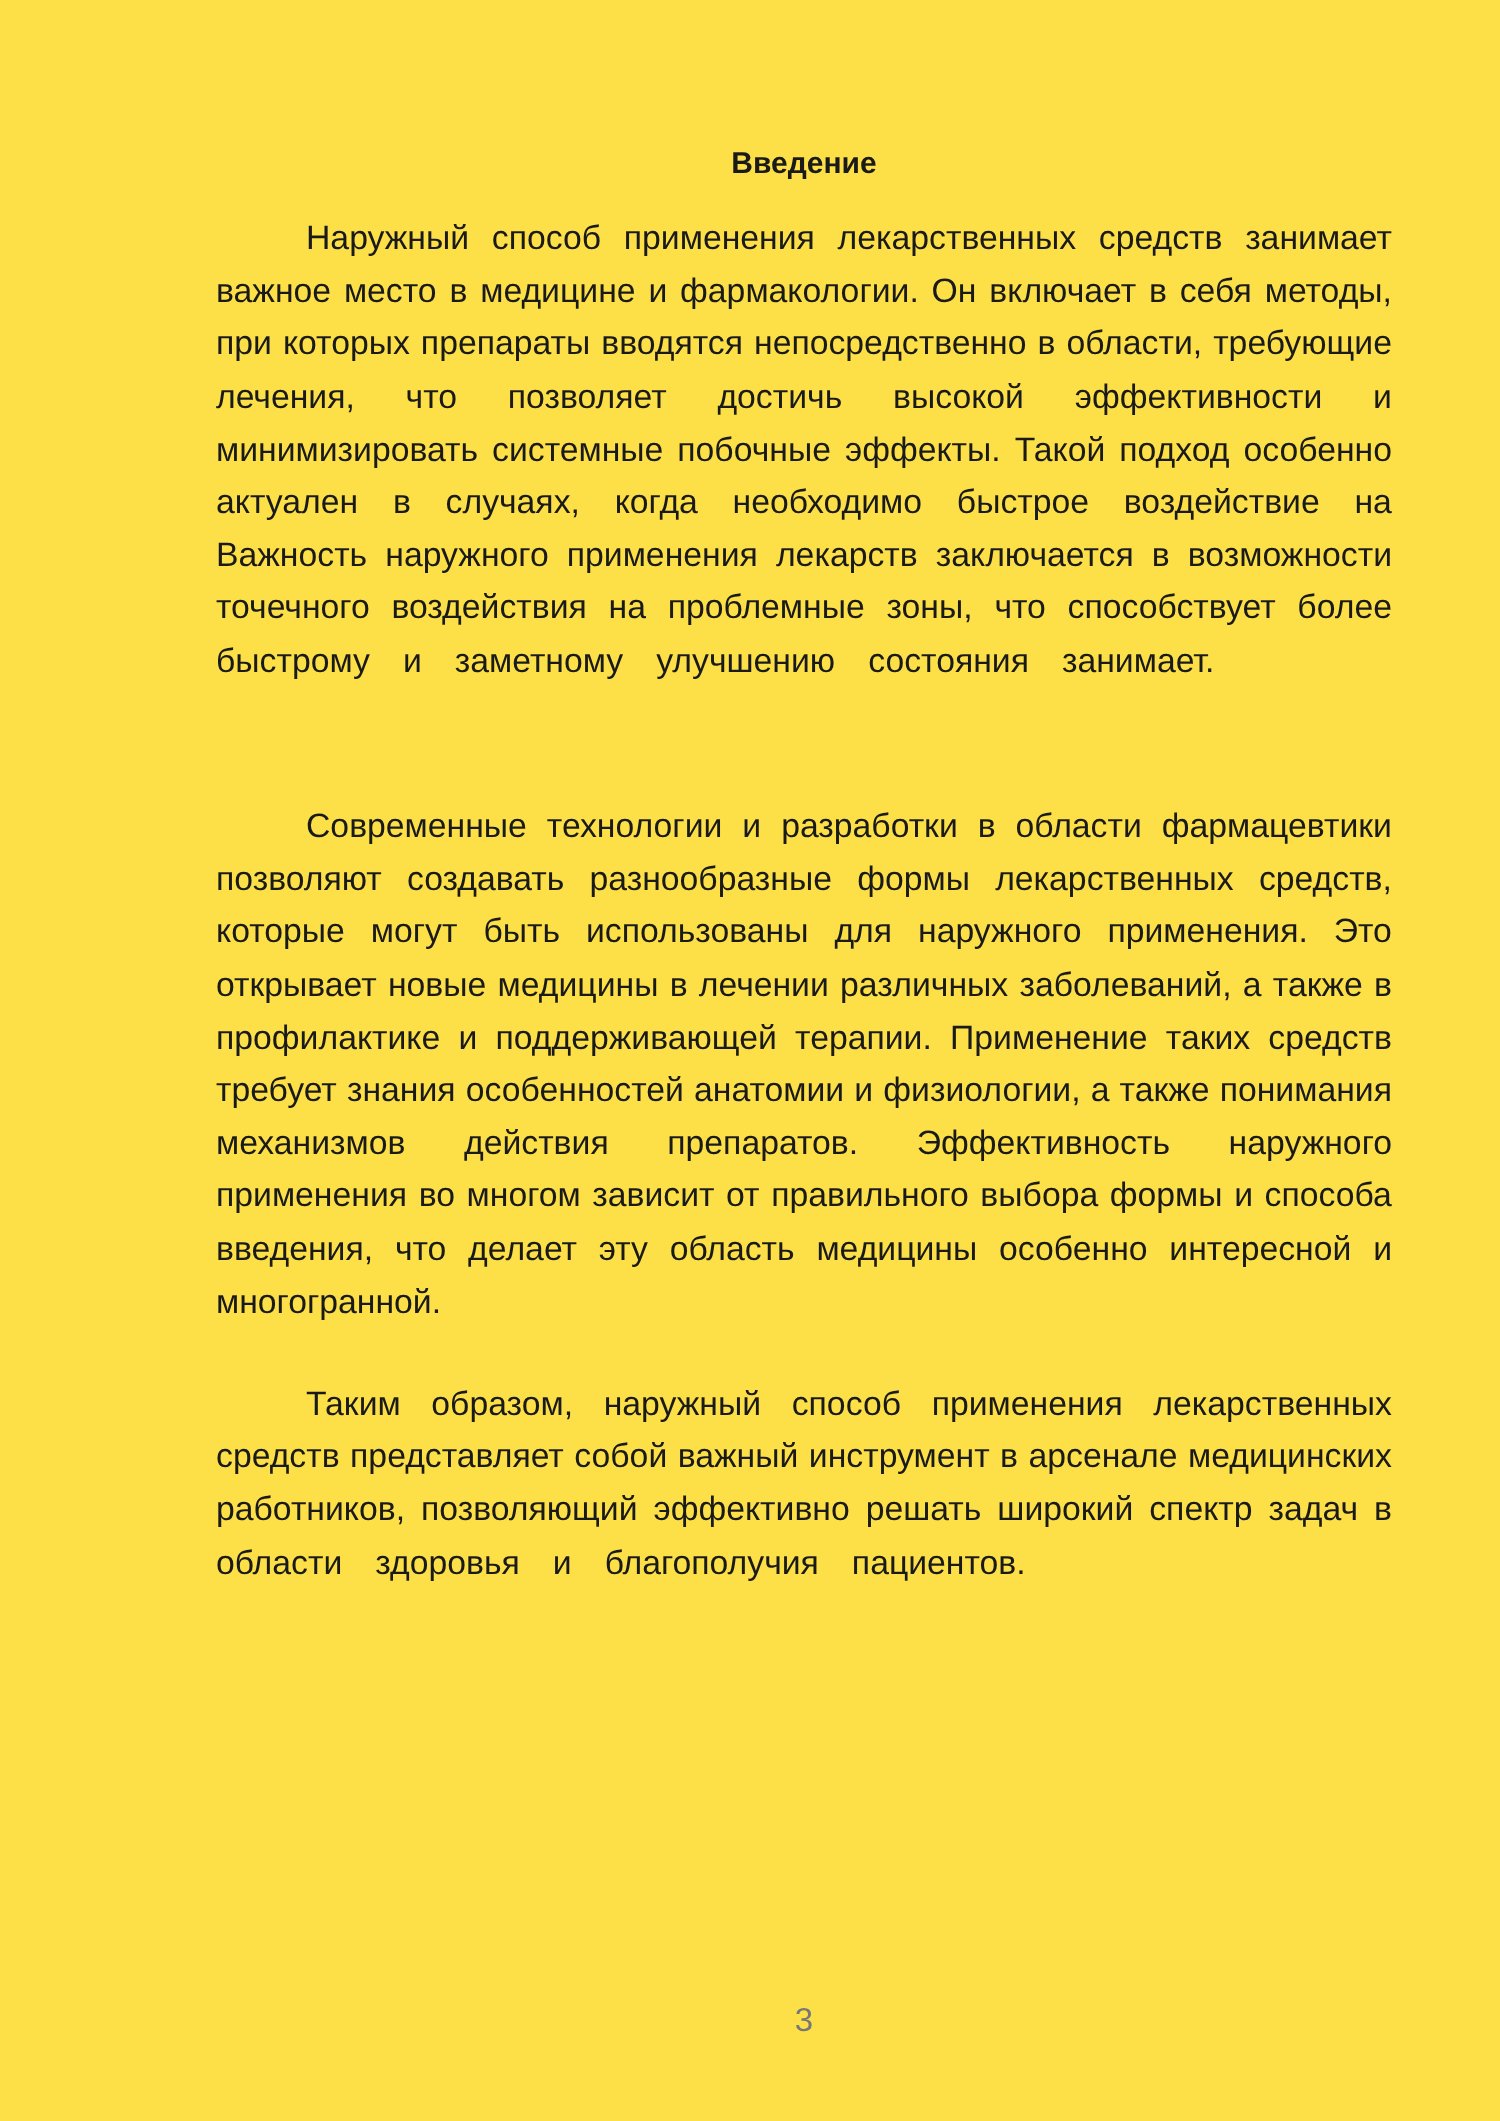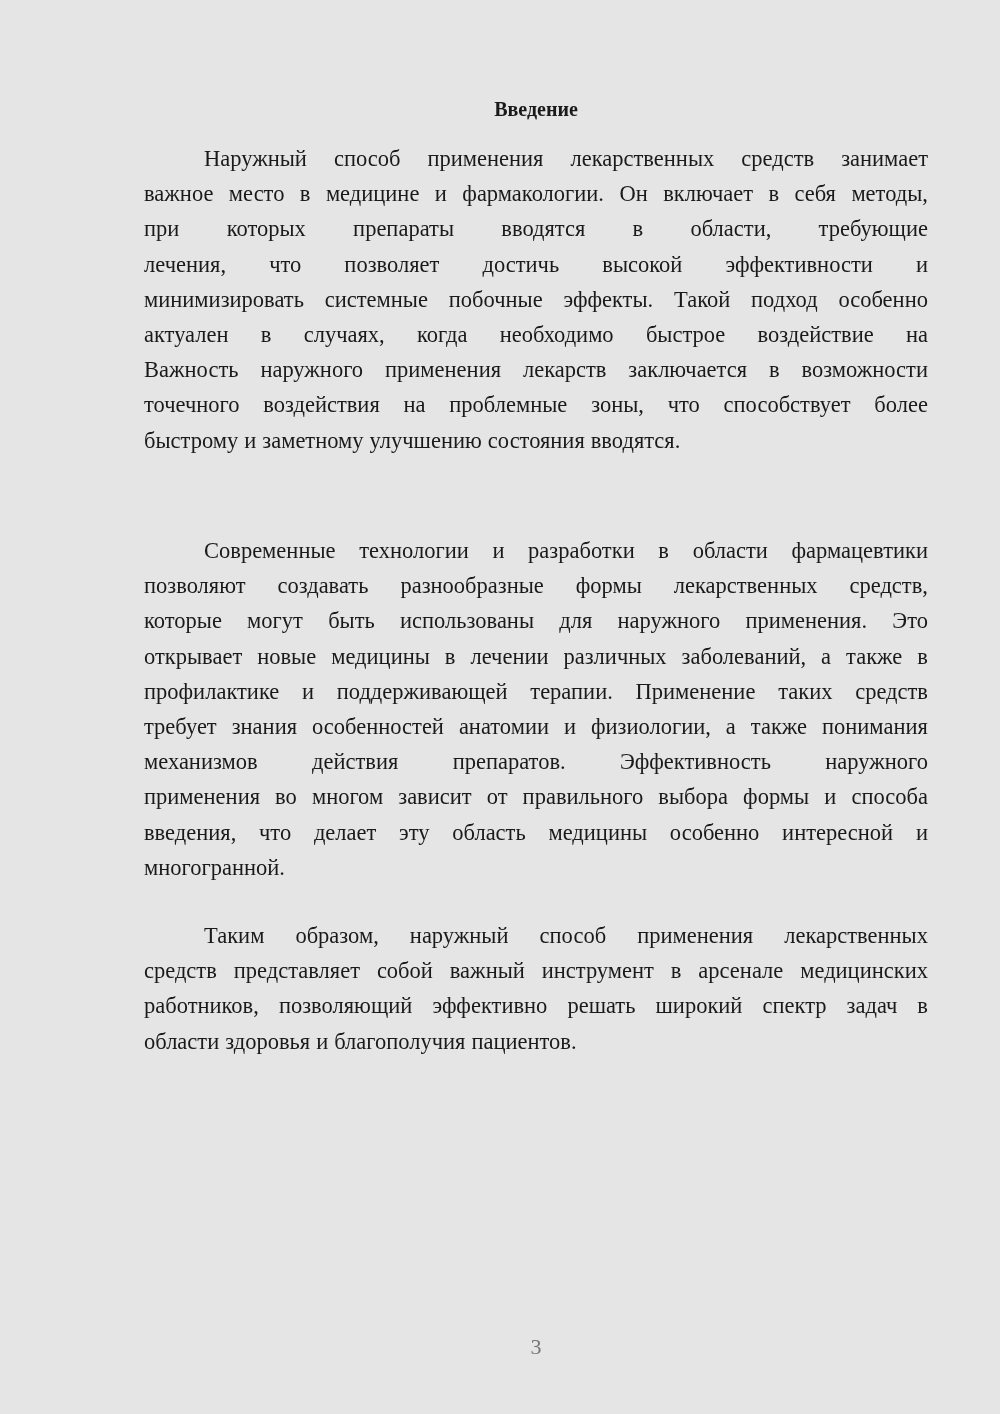--- a/index.html
+++ b/index.html
@@ -1,32 +1,32 @@
 <!DOCTYPE html>
 <html><head>
   <meta charset="utf-8">
   <style>
     html, body { margin: 0; padding: 0; background: #ffffff; }
     body { width: 1000px; height: 1414px; position: relative; overflow: hidden; }
     .page {
-      position: absolute; left: 0; top: 0; width: 1000px; height: 1414px; background: #e5e5e5;
-      font-family: Liberation Serif, serif; color: #1a1a1a;
+      position: absolute; left: 0; top: 0; width: 1000px; height: 1414px; background: #fde047;
+      font-family: Liberation Sans, sans-serif; color: #1a1a1a;
     }
     .title {
       position: absolute; top: 98px; left: 0; width: 1072px; text-align: center;
       font-weight: bold; font-size: 20px; letter-spacing: 0;
     }
     .para { position: absolute; left: 144px; width: 784px; }
     .pagenum {
       position: absolute; top: 1334px; left: 0; width: 1072px; text-align: center;
       font-size: 22px; color: #777;
     }
     .jl { display: flex; justify-content: space-between; }
     .jl.indent { padding-left: 60px; }
-    .jl.last { justify-content: flex-start; gap: 6px; }
+    .jl.last { justify-content: flex-start; gap: 22px; }
   </style>
 </head>
 <body>
 
 <div class="page">
   <div class="title">Введение</div>
 
   <div class="para" style="top:141px;">
     <div class="jl indent">
         <span>Наружный</span>
@@ -47,20 +47,21 @@
         <span>включает</span>
         <span>в</span>
         <span>себя</span>
         <span>методы,</span>
       </div>
     <div class="jl">
         <span>при</span>
         <span>которых</span>
         <span>препараты</span>
         <span>вводятся</span>
+        <span>непосредственно</span>
         <span>в</span>
         <span>области,</span>
         <span>требующие</span>
       </div>
     <div class="jl">
         <span>лечения,</span>
         <span>что</span>
         <span>позволяет</span>
         <span>достичь</span>
         <span>высокой</span>
@@ -104,21 +105,21 @@
         <span>что</span>
         <span>способствует</span>
         <span>более</span>
       </div>
     <div class="jl last">
         <span>быстрому</span>
         <span>и</span>
         <span>заметному</span>
         <span>улучшению</span>
         <span>состояния</span>
-        <span>вводятся.</span>
+        <span>занимает.</span>
       </div>
   </div>
 
   <div class="para" style="top:533px;">
     <div class="jl indent">
         <span>Современные</span>
         <span>технологии</span>
         <span>и</span>
         <span>разработки</span>
         <span>в</span>

